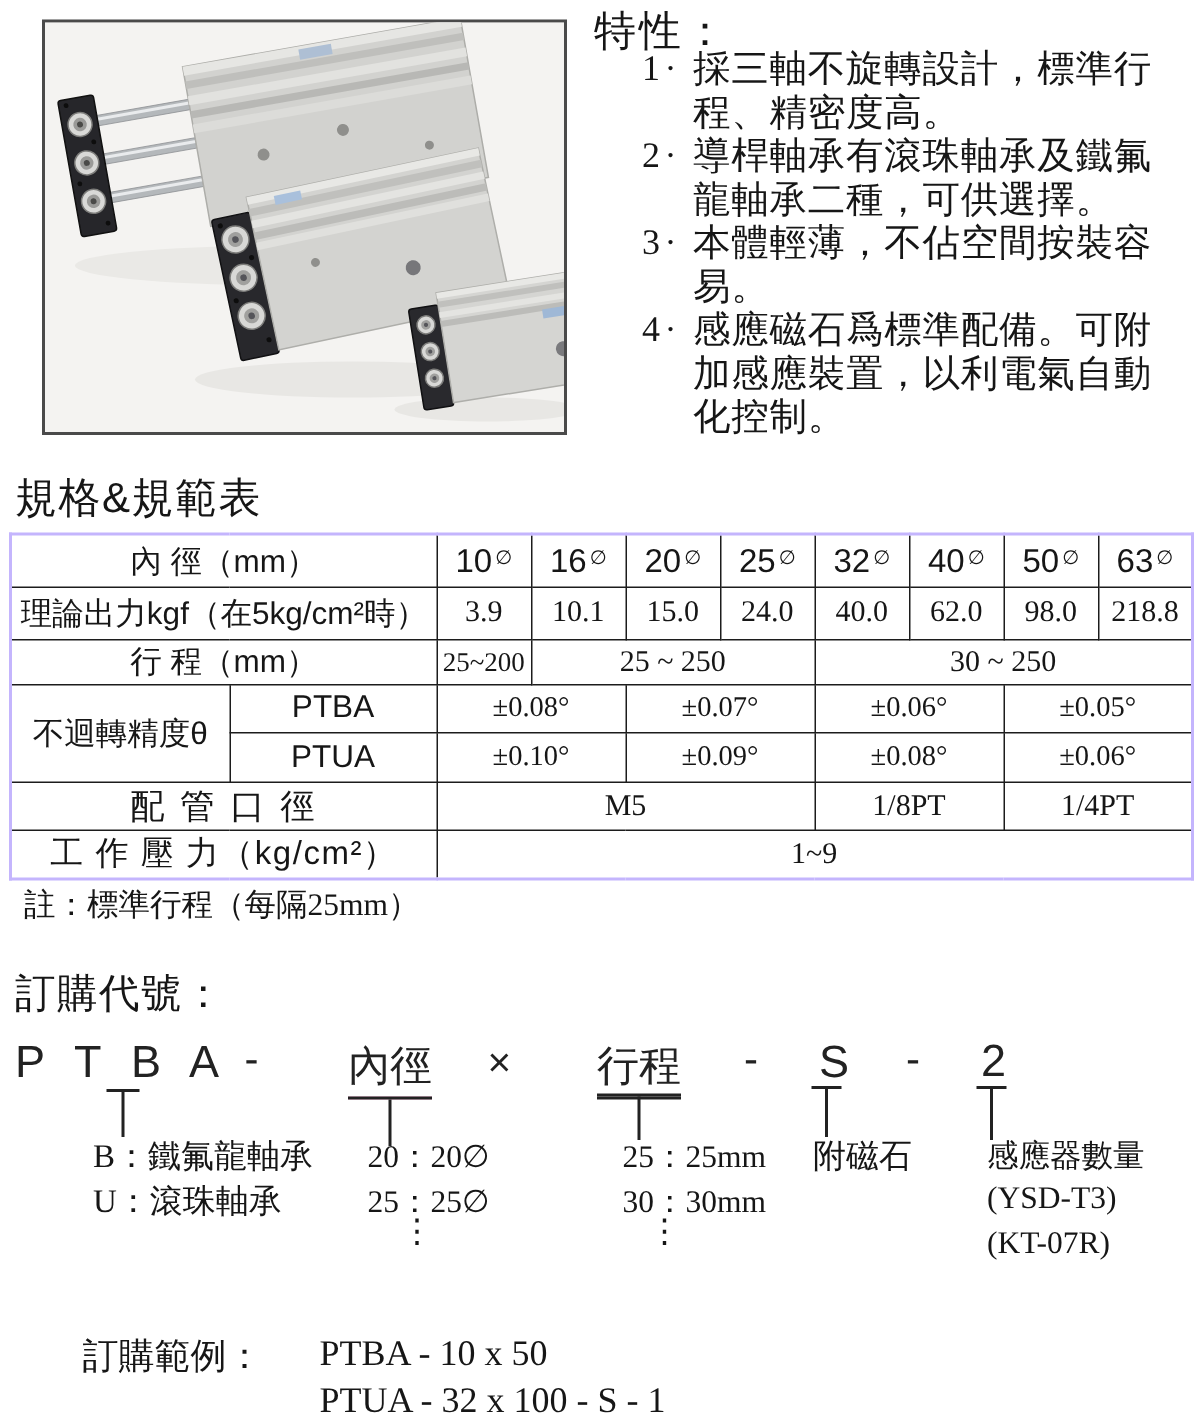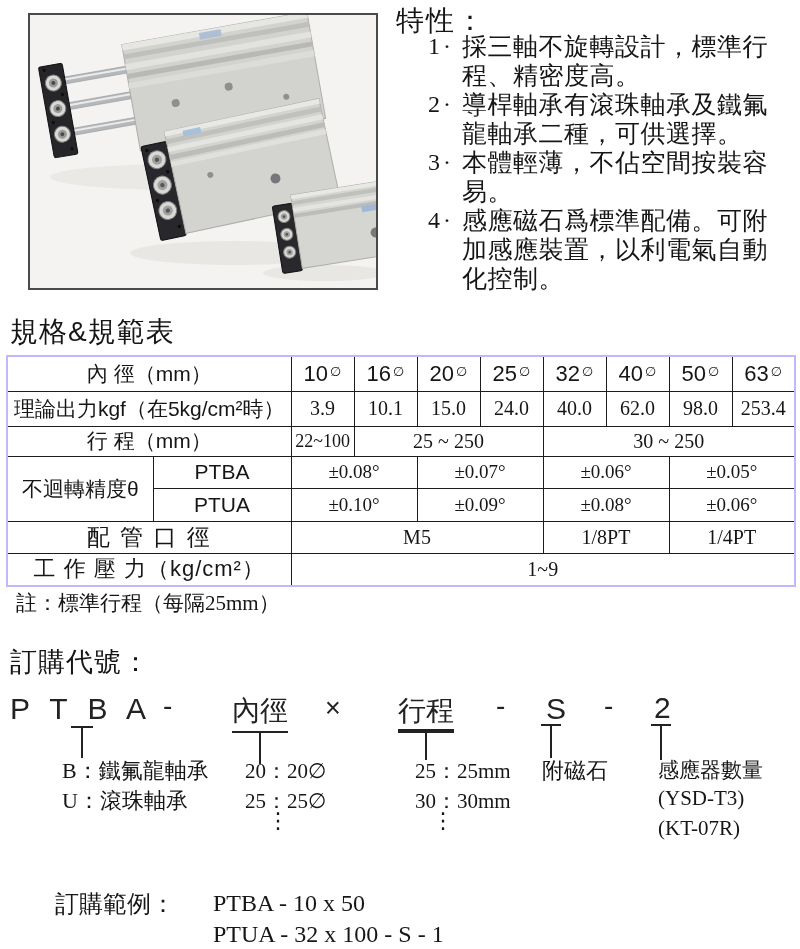--- a/index.html
+++ b/index.html
@@ -217,25 +217,25 @@
     </tr>
     <tr style="height:35px">
       <td class="lbl" colspan="2">理論出力kgf（在5kg/cm²時）</td>
       <td class="val">3.9</td>
       <td class="val">10.1</td>
       <td class="val">15.0</td>
       <td class="val">24.0</td>
       <td class="val tk-l">40.0</td>
       <td class="val">62.0</td>
       <td class="val">98.0</td>
-      <td class="val">253.4</td>
+      <td class="val">218.8</td>
     </tr>
     <tr style="height:30px">
       <td class="lbl" colspan="2">行 程（mm）</td>
-      <td class="val" style="font-size:18px">22~100</td>
+      <td class="val" style="font-size:18px">25~200</td>
       <td class="val" colspan="3">25 ~ 250</td>
       <td class="val tk-l" colspan="4">30 ~ 250</td>
     </tr>
     <tr style="height:32px">
       <td class="lbl tk-t" rowspan="2">不迴轉精度θ</td>
       <td class="sub tk-t">PTBA</td>
       <td class="prec tk-t" colspan="2">±0.08°</td>
       <td class="prec tk-t" colspan="2">±0.07°</td>
       <td class="prec tk-t tk-l" colspan="2">±0.06°</td>
       <td class="prec tk-t" colspan="2">±0.05°</td>

